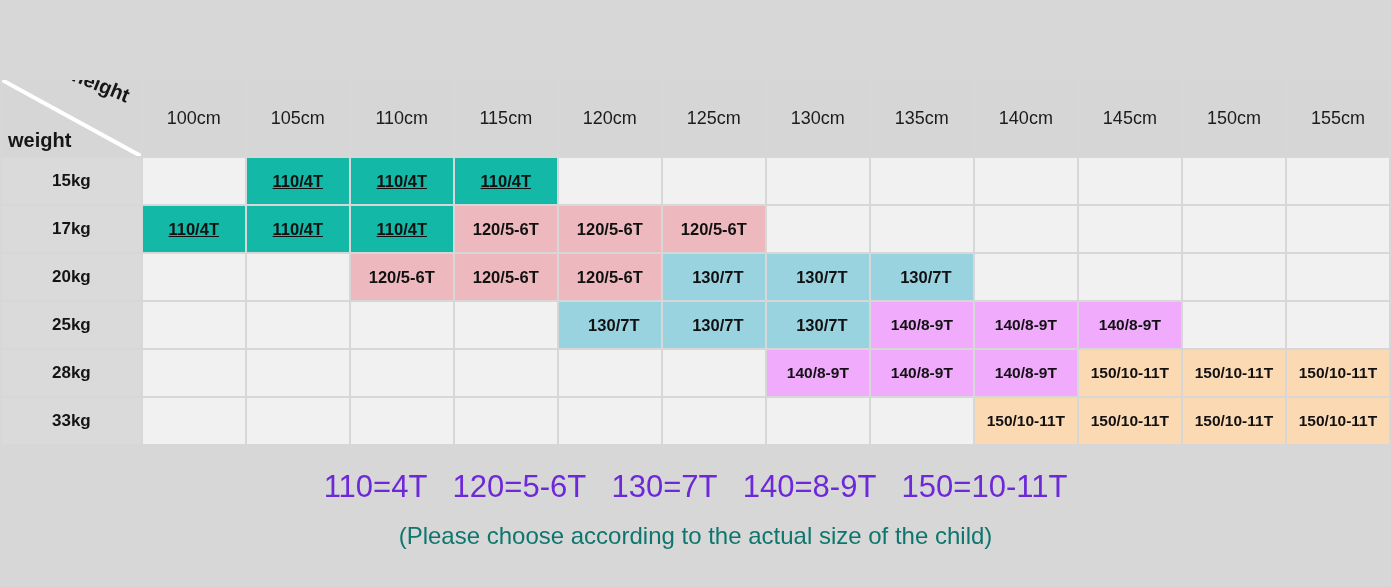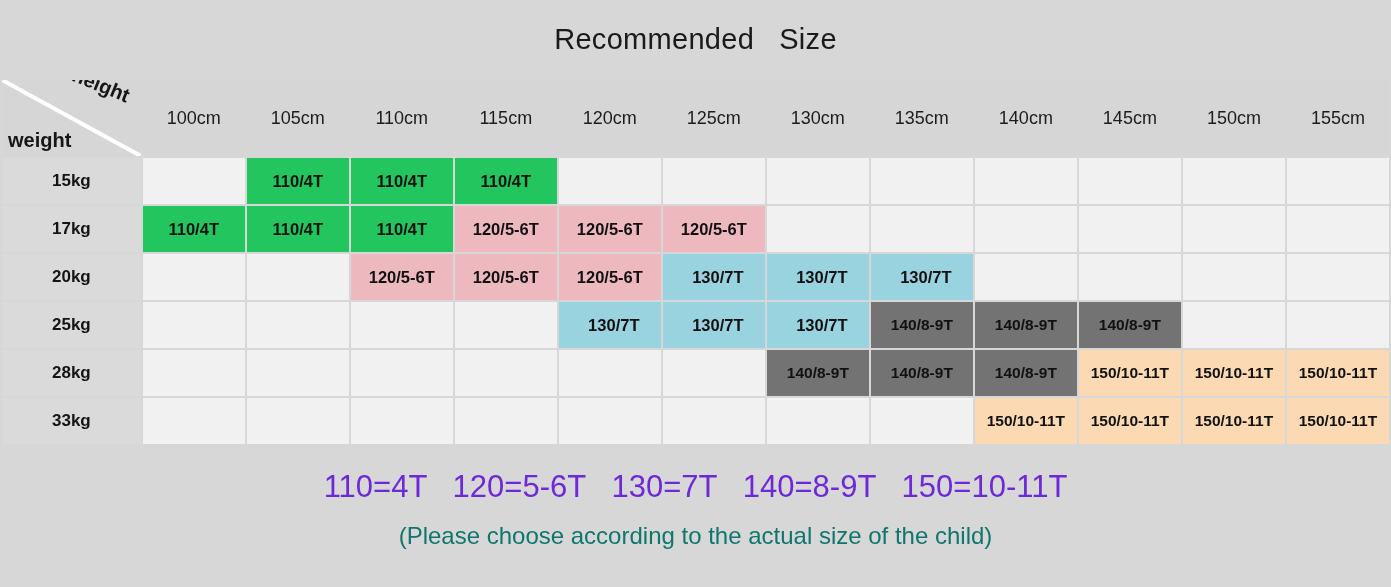--- a/index.html
+++ b/index.html
@@ -112,24 +112,24 @@
   }
 
   .cell {
     height: 46px;
     font-size: 16.5px;
     font-weight: bold;
     color: #111111;
     white-space: nowrap;
   }
   .cell.empty { background: #f1f1f1; }
-  .cell.c-green  { background: #22c55e; }
+  .cell.c-green  { background: #14b8a6; text-decoration: underline; }
   .cell.c-pink   { background: #eeb9be; margin-left: 8px; }
   .cell.c-blue   { background: #9ad3e0; padding-left: 8px; }
-  .cell.c-purple { background: #737373; }
+  .cell.c-purple { background: #f0abfc; }
   .cell.c-orange { background: #fbd9b2; }
 
   .cell.c-orange, .cell.c-purple { font-size: 15.5px; }
 
   
   .tips {
     position: absolute;
     left: 0;
     top: 452px;
     width: 1391px;
@@ -158,23 +158,20 @@
     color: #0f766e;
     line-height: 1.36;
     margin-top: 12px;
   }
 </style>
 </head>
 <body>
 
 <div class="page">
 
-  <div class="title-bar">
-    <div class="title-text">Recommended   Size</div>
-  </div>
 
   <table class="size-table">
     <colgroup>
       <col class="corner-col">
       <col class="data-col">
         <col class="data-col">
         <col class="data-col">
         <col class="data-col">
       <col class="data-col">
         <col class="data-col">

